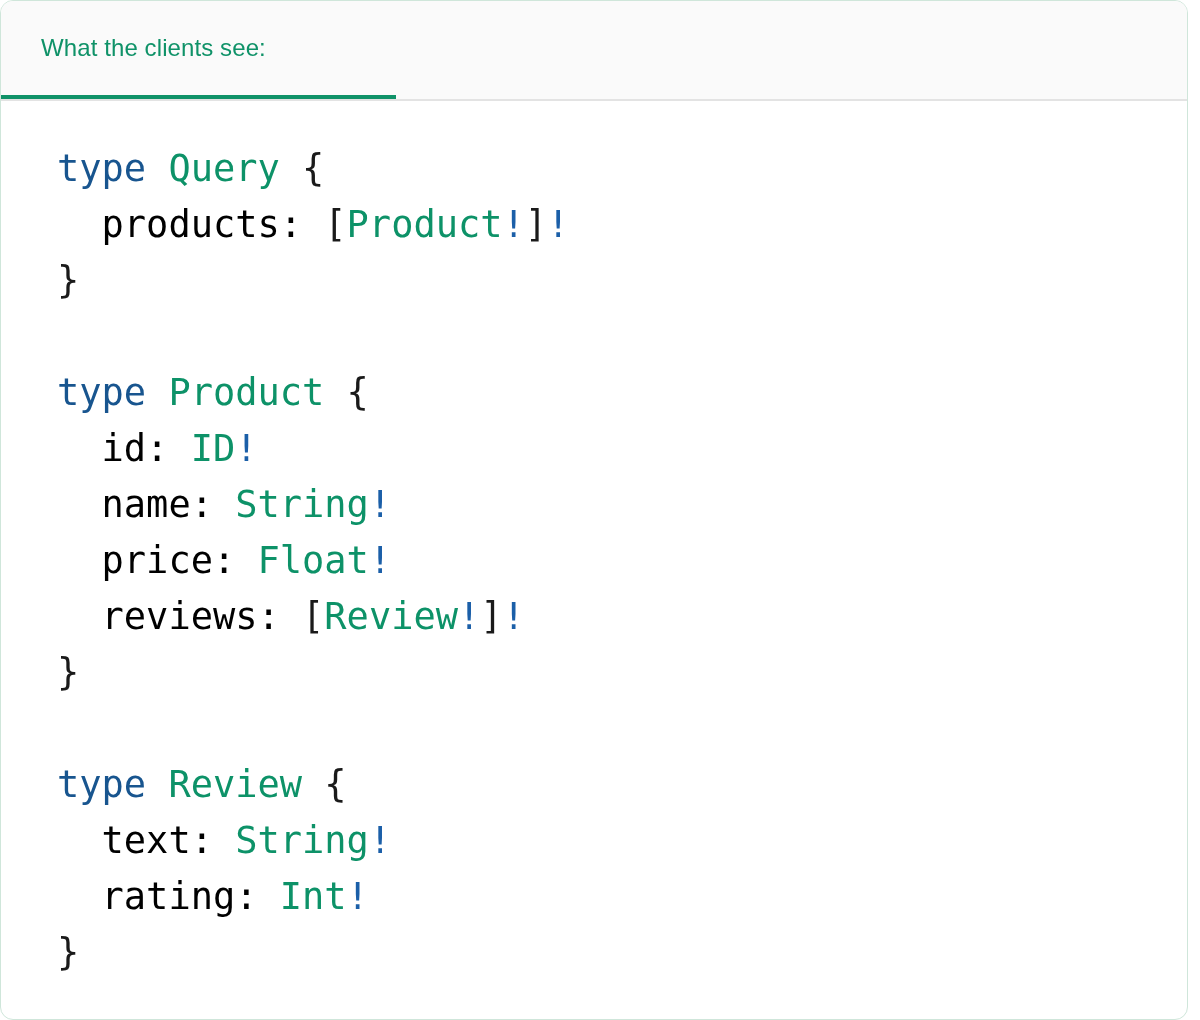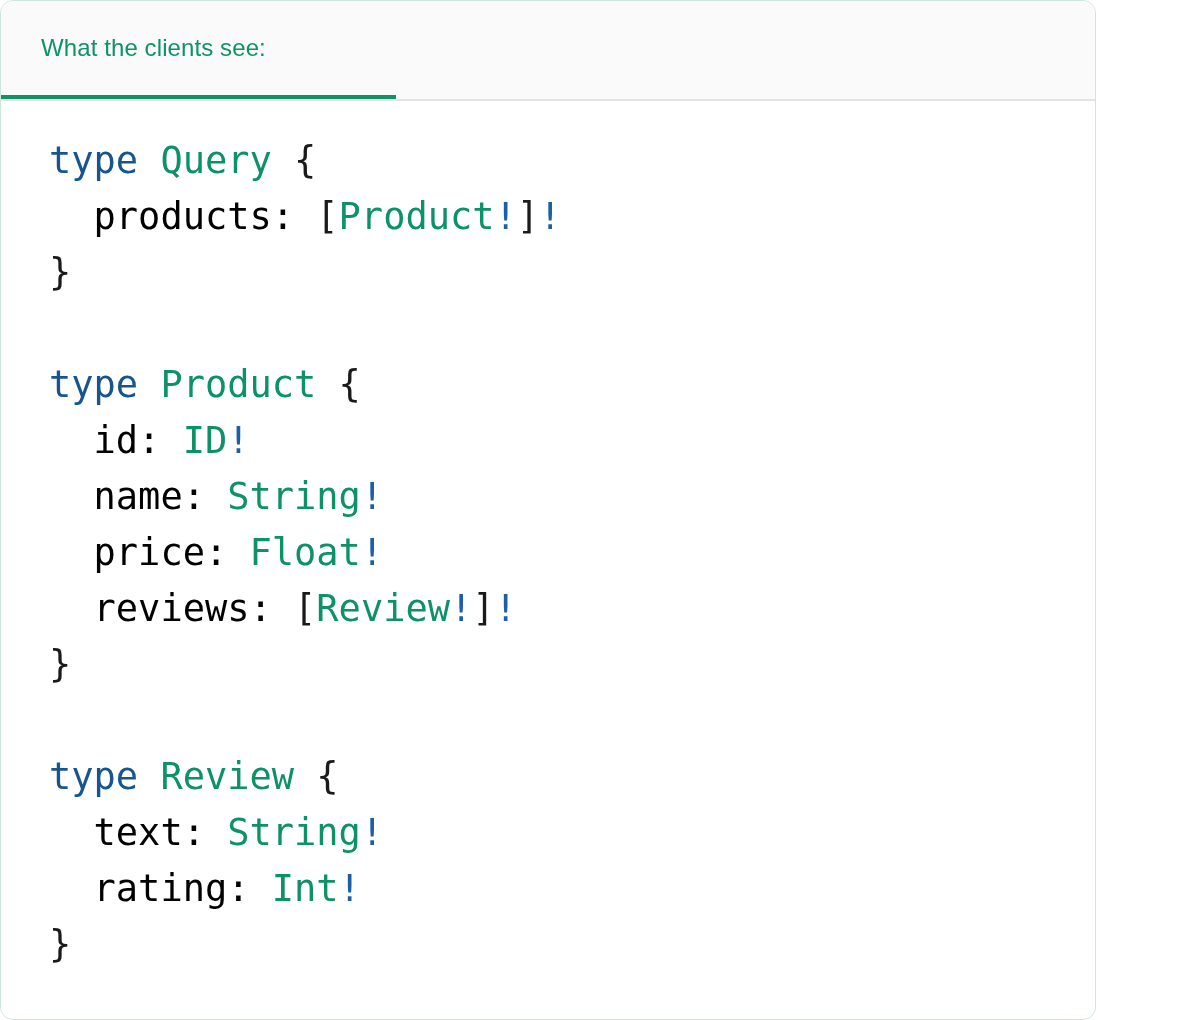--- a/index.html
+++ b/index.html
@@ -10,21 +10,21 @@
   body {
     width: 1200px;
     height: 1020px;
     overflow: hidden;
     font-family: "Liberation Sans", sans-serif;
   }
 
   .card {
     position: relative;
     box-sizing: border-box;
-    width: 1096px;
+    width: 1188px;
     height: 1020px;
     background: #ffffff;
     border: 1px solid #cfe6da;
     border-radius: 13px;
     overflow: hidden;
   }
 
   
   .tabstrip {
     position: relative;
@@ -55,21 +55,21 @@
     white-space: nowrap;
   }
 
   
   .code-area {
     position: relative;
     background: #ffffff;
     padding: 24px 0 0 0;
   }
   .code-block {
-    margin: 8px;
+    margin: 16px;
     padding: 0 40px;
     font-family: "DejaVu Sans Mono", monospace;
     font-size: 37px;
     line-height: 56px;
     color: #1a1a1a;
     white-space: pre;
     font-weight: 400;
     letter-spacing: 0;
   }
   .code-line {

